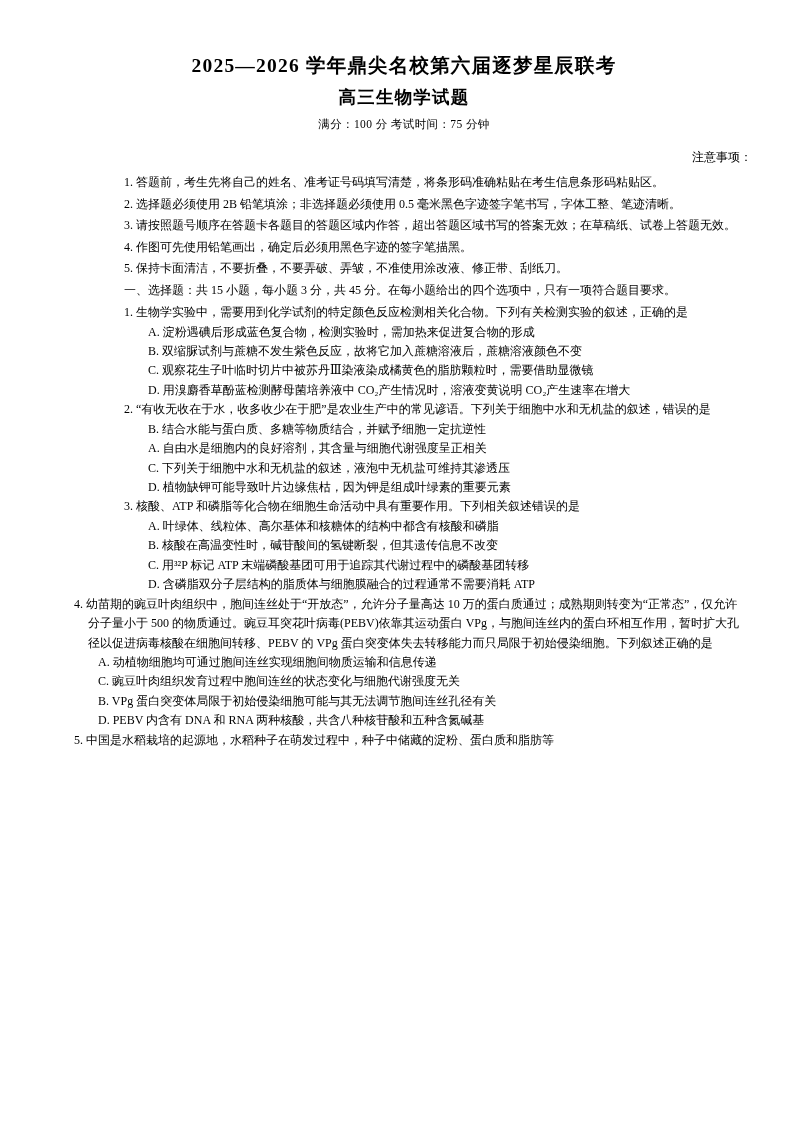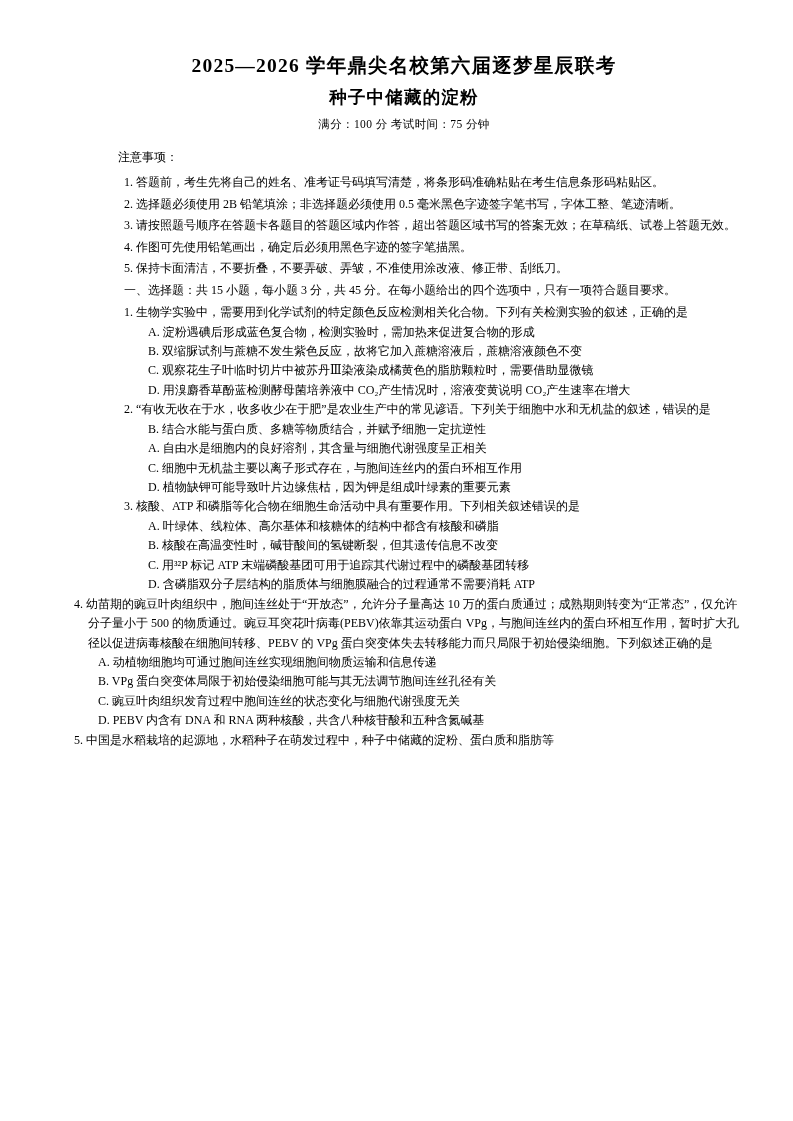--- a/index.html
+++ b/index.html
@@ -40,20 +40,21 @@
   .title-info {
     text-align: center;
     font-size: 11.5px;
     letter-spacing: 0.4px;
     margin-bottom: 16px;
   }
   .notice-head {
     font-size: 12px;
     margin-left: 62px;
     margin-bottom: 6px;
+    text-align: right;
   }
   .body-block {
     font-size: 12px;
     line-height: 1.62;
   }
   .n-item {
     margin-left: 68px;
     margin-right: 6px;
     text-indent: -12px;
     padding-left: 12px;
@@ -91,21 +92,21 @@
     text-indent: -16px;
     padding-left: 16px;
   }
 </style>
 </head>
 <body>
 
 <div class="page">
 
   <div class="title-main">2025—2026 学年鼎尖名校第六届逐梦星辰联考</div>
-  <div class="title-sub">种子中储藏的淀粉</div>
+  <div class="title-sub">高三生物学试题</div>
   <div class="title-info">满分：100 分 考试时间：75 分钟</div>
 
   <div class="body-block">
 
     <div class="notice-head">注意事项：</div>
 
     <div class="n-item">1. 答题前，考生先将自己的姓名、准考证号码填写清楚，将条形码准确粘贴在考生信息条形码粘贴区。</div>
     <div class="n-item">2. 选择题必须使用 2B 铅笔填涂；非选择题必须使用 0.5 毫米黑色字迹签字笔书写，字体工整、笔迹清晰。</div>
     <div class="n-item">3. 请按照题号顺序在答题卡各题目的答题区域内作答，超出答题区域书写的答案无效；在草稿纸、试卷上答题无效。</div>
     <div class="n-item">4. 作图可先使用铅笔画出，确定后必须用黑色字迹的签字笔描黑。</div>
@@ -115,31 +116,31 @@
 
     <div class="q-item">1. 生物学实验中，需要用到化学试剂的特定颜色反应检测相关化合物。下列有关检测实验的叙述，正确的是</div>
     <div class="opt">A. 淀粉遇碘后形成蓝色复合物，检测实验时，需加热来促进复合物的形成</div>
     <div class="opt">B. 双缩脲试剂与蔗糖不发生紫色反应，故将它加入蔗糖溶液后，蔗糖溶液颜色不变</div>
     <div class="opt">C. 观察花生子叶临时切片中被苏丹Ⅲ染液染成橘黄色的脂肪颗粒时，需要借助显微镜</div>
     <div class="opt">D. 用溴麝香草酚蓝检测酵母菌培养液中 CO₂产生情况时，溶液变黄说明 CO₂产生速率在增大</div>
 
     <div class="q-item">2. “有收无收在于水，收多收少在于肥”是农业生产中的常见谚语。下列关于细胞中水和无机盐的叙述，错误的是</div>
     <div class="opt">B. 结合水能与蛋白质、多糖等物质结合，并赋予细胞一定抗逆性</div>
     <div class="opt">A. 自由水是细胞内的良好溶剂，其含量与细胞代谢强度呈正相关</div>
-    <div class="opt">C. 细胞中无机盐主要以离子形式存在，与胞间连丝内的蛋白环相互作用</div>
+    <div class="opt">C. 下列关于细胞中水和无机盐的叙述，液泡中无机盐可维持其渗透压</div>
     <div class="opt">D. 植物缺钾可能导致叶片边缘焦枯，因为钾是组成叶绿素的重要元素</div>
 
     <div class="q-item">3. 核酸、ATP 和磷脂等化合物在细胞生命活动中具有重要作用。下列相关叙述错误的是</div>
     <div class="opt">A. 叶绿体、线粒体、高尔基体和核糖体的结构中都含有核酸和磷脂</div>
     <div class="opt">B. 核酸在高温变性时，碱苷酸间的氢键断裂，但其遗传信息不改变</div>
     <div class="opt">C. 用³²P 标记 ATP 末端磷酸基团可用于追踪其代谢过程中的磷酸基团转移</div>
     <div class="opt">D. 含磷脂双分子层结构的脂质体与细胞膜融合的过程通常不需要消耗 ATP</div>
 
     <div class="q-item-wide">4. 幼苗期的豌豆叶肉组织中，胞间连丝处于“开放态”，允许分子量高达 10 万的蛋白质通过；成熟期则转变为“正常态”，仅允许分子量小于 500 的物质通过。豌豆耳突花叶病毒(PEBV)依靠其运动蛋白 VPg，与胞间连丝内的蛋白环相互作用，暂时扩大孔径以促进病毒核酸在细胞间转移、PEBV 的 VPg 蛋白突变体失去转移能力而只局限于初始侵染细胞。下列叙述正确的是</div>
     <div class="opt-wide">A. 动植物细胞均可通过胞间连丝实现细胞间物质运输和信息传递</div>
+    <div class="opt-wide">C. 豌豆叶肉组织发育过程中胞间连丝的状态变化与细胞代谢强度无关</div>
     <div class="opt-wide">B. VPg 蛋白突变体局限于初始侵染细胞可能与其无法调节胞间连丝孔径有关</div>
-    <div class="opt-wide">C. 豌豆叶肉组织发育过程中胞间连丝的状态变化与细胞代谢强度无关</div>
     <div class="opt-wide">D. PEBV 内含有 DNA 和 RNA 两种核酸，共含八种核苷酸和五种含氮碱基</div>
 
     <div class="q-item-wide">5. 中国是水稻栽培的起源地，水稻种子在萌发过程中，种子中储藏的淀粉、蛋白质和脂肪等</div>
 
   </div>
 </div>
 
 </body></html>

